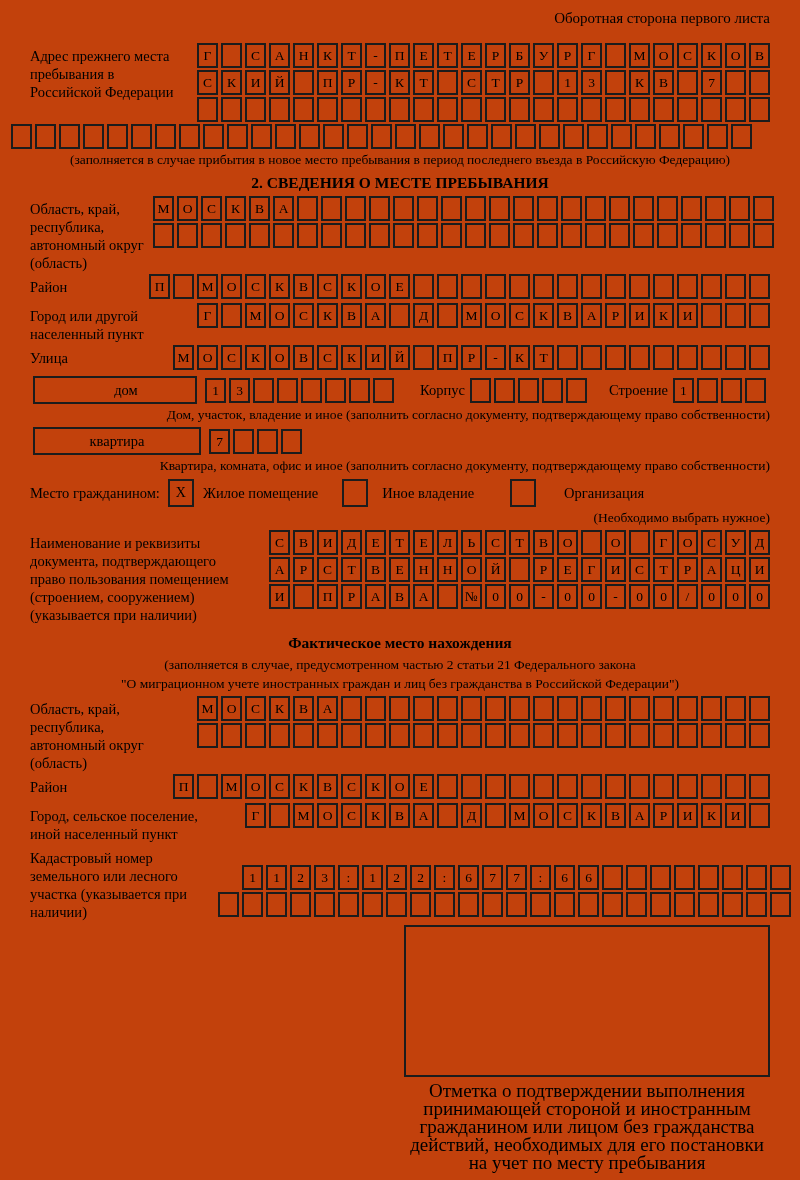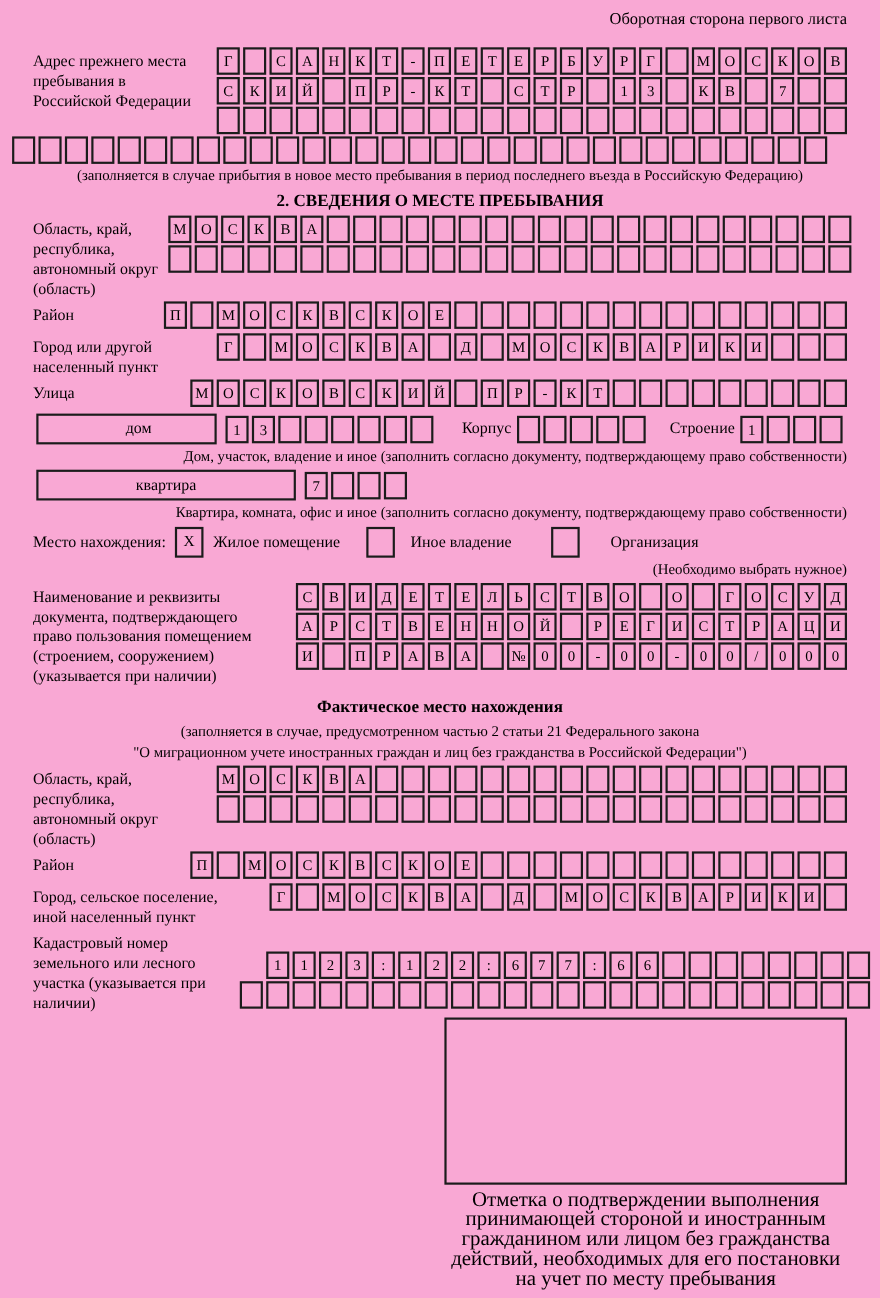--- a/index.html
+++ b/index.html
@@ -1,19 +1,19 @@
 <!DOCTYPE html>
 <html><head>
 <meta charset="utf-8">
 <style>
   html,body{margin:0;padding:0;background:#ffffff;}
   .page{
     width:800px;height:1180px;box-sizing:border-box;
     padding:10px 30px 0 30px;position:relative;overflow:hidden;
-    background:#f9a8d4;color:#000;
+    background:#c2410c;color:#000;
     font-family:"Liberation Serif","DejaVu Serif",serif;
   }
   .hdr{text-align:right;font-size:15px;margin-bottom:16px;}
   .frow{display:flex;align-items:flex-start;}
   .flabel{font-size:14.5px;line-height:18px;padding-top:4px;flex:none;}
   .cellcol{margin-left:auto;flex:none;}
   .cells{display:flex;justify-content:flex-end;margin-bottom:2px;}
   .cells-inline{display:flex;margin-bottom:0;}
   .cell{
     flex:none;width:21px;height:25px;box-sizing:border-box;
@@ -352,32 +352,32 @@
     <div class="cells cells-inline" style="margin-left:2px;">
         <div class="cell">1</div>
         <div class="cell"></div>
         <div class="cell"></div>
         <div class="cell"></div>
       </div>
   </div>
   <div class="note-left">Дом, участок, владение и иное (заполнить согласно документу, подтверждающему право собственности)</div>
 
   <div class="house-row">
-    <div class="widebox" style="width:236px;margin-left:3px;">квартира</div>
+    <div class="widebox" style="width:168px;margin-left:3px;">квартира</div>
     <div class="cells cells-inline" style="margin-left:5px;">
         <div class="cell">7</div>
         <div class="cell"></div>
         <div class="cell"></div>
         <div class="cell"></div>
       </div>
   </div>
   <div class="note-left">Квартира, комната, офис и иное (заполнить согласно документу, подтверждающему право собственности)</div>
 
   <div class="stay-row">
-    <span>Место нахождения:</span>
+    <span>Место гражданином:</span>
     <span class="checkbox" style="margin-left:8px;">X</span>
     <span style="margin-left:9px;">Жилое помещение</span>
     <span class="checkbox" style="margin-left:24px;"></span>
     <span style="margin-left:14px;">Иное владение</span>
     <span class="checkbox" style="margin-left:36px;"></span>
     <span style="margin-left:28px;">Организация</span>
   </div>
   <div class="note-left" style="margin-left:213px;">(Необходимо выбрать нужное)</div>
 
   <div class="frow mt4">

